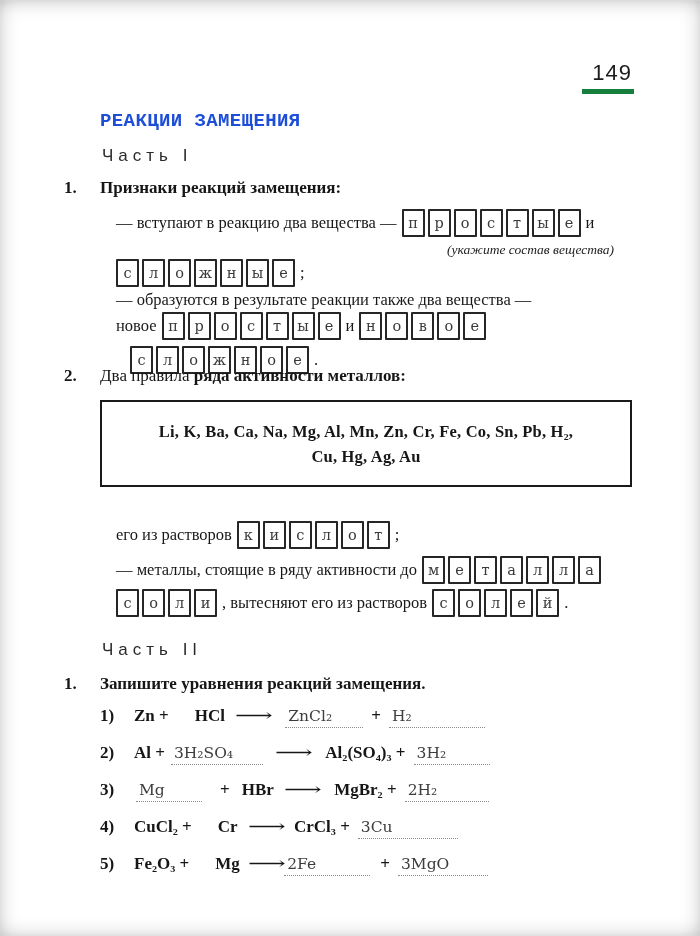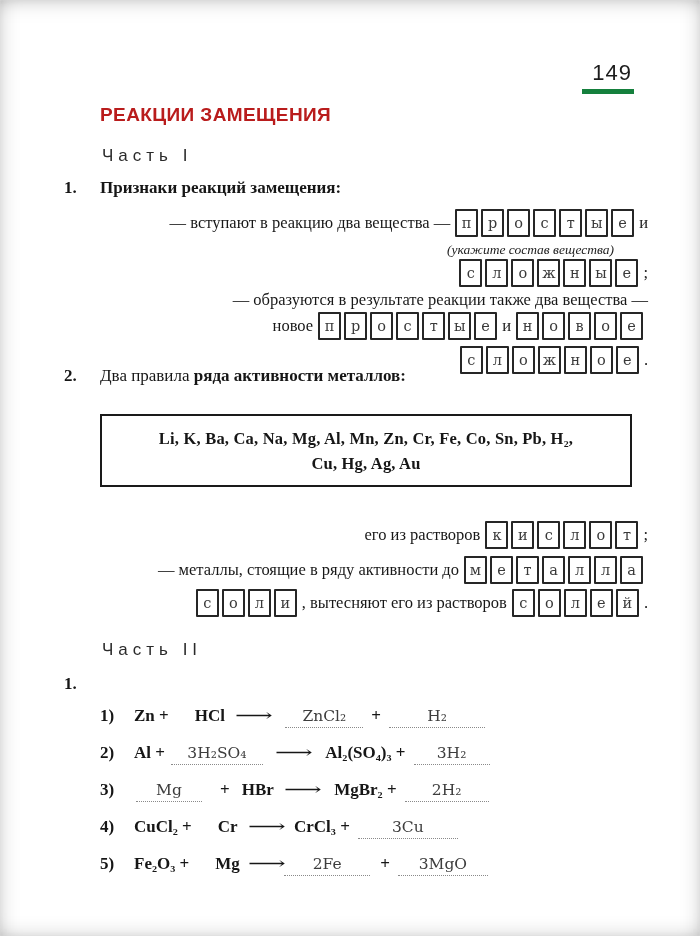--- a/index.html
+++ b/index.html
@@ -15,31 +15,31 @@
   }
   .abs{position:absolute;}
   
   .pagenum{
     top:60px;right:66px;font-family:"Liberation Sans","DejaVu Sans",sans-serif;
     font-size:22px;font-weight:400;color:#1c1c1c;
     border-bottom:5px solid #15803d;padding:0 2px 3px 10px;letter-spacing:1px;
   }
   
   .title{
-    top:104px;left:100px;font-family:Liberation Sans, sans-serif;
-    font-size:19px;font-weight:700;letter-spacing:.4px;color:#b91c1c;
+    top:110px;left:100px;font-family:Liberation Mono, monospace;
+    font-size:19px;font-weight:700;letter-spacing:.4px;color:#1d4ed8;
   }
   .partlabel{
     font-family:"Liberation Sans","DejaVu Sans",sans-serif;
     font-size:17px;font-weight:400;letter-spacing:5px;color:#2a2a2a;
   }
   .itemnum{left:64px;font-size:17px;font-weight:700;}
   .itemhead{left:100px;font-size:17px;font-weight:700;}
   .reg{font-weight:400;}
-  .bodyline{left:108px;width:540px;font-size:16.5px;line-height:34px;color:#181818;text-align:right;}
+  .bodyline{left:116px;width:540px;font-size:16.5px;line-height:34px;color:#181818;}
   .caption{font-size:13.5px;color:#222;}
   
   .boxes{display:inline-flex;gap:3px;vertical-align:middle;margin:0 5px 3px 5px;}
   .cell{
     display:inline-flex;align-items:center;justify-content:center;
     width:19px;height:24px;border:2px solid #262626;border-radius:1px;
     font-family:"DejaVu Serif",serif;font-size:14.5px;color:#3a3a3a;background:#fff;
   }
   .hbox{
     display:inline-flex;align-items:center;justify-content:center;
@@ -47,33 +47,33 @@
     font-family:"DejaVu Serif",serif;font-size:15px;color:#444;vertical-align:middle;margin:0 0 4px 4px;
   }
   .hsub{
     display:inline-flex;align-items:center;justify-content:center;
     width:14px;height:16px;border:1.5px solid #2b2b2b;
     font-family:"DejaVu Serif",serif;font-size:11px;color:#444;
     vertical-align:-8px;margin-right:2px;
   }
   
   .seriesbox{
-    left:100px;top:414px;width:532px;height:73px;border:2px solid #1a1a1a;
+    left:100px;top:400px;width:532px;height:87px;border:2px solid #1a1a1a;
     display:flex;flex-direction:column;align-items:center;justify-content:center;
     box-sizing:border-box;
   }
   .seriesbox div{font-size:16.5px;font-weight:700;white-space:nowrap;line-height:25px;letter-spacing:.2px;}
   
   .eqs{left:100px;top:705px;width:560px;display:flex;flex-direction:column;gap:8px;}
   .eqrow{display:flex;align-items:baseline;height:29px;font-size:17px;}
   .eqnum{width:34px;font-weight:700;flex:none;}
   .p{font-weight:700;white-space:nowrap;}
   .arrow{display:inline-block;transform:scaleX(1.55);transform-origin:left center;font-weight:400;font-size:17px;}
   .blank{
-    display:inline-block;text-align:center;border-bottom:1.5px dotted #8a8a8a;
+    display:inline-block;text-align:left;border-bottom:1.5px dotted #8a8a8a;
     padding:0 3px 1px 3px;box-sizing:border-box;
   }
   .hand{font-family:"DejaVu Serif",serif;font-weight:400;font-size:15.5px;color:#3d3d3d;white-space:nowrap;}
   .m2{margin-left:2px}.m6{margin-left:6px}.m8{margin-left:8px}.m10{margin-left:10px}
   .m12{margin-left:12px}.m18{margin-left:18px}.m22{margin-left:22px}
   .m24{margin-left:12px}.m26{margin-left:26px}
 </style>
 </head>
 <body>
 
@@ -185,20 +185,21 @@
         <span class="cell">о</span>
         <span class="cell">л</span>
         <span class="cell">е</span>
         <span class="cell">й</span>
       </span><span>.</span>
   </div>
 
   <div class="abs partlabel" style="top:640px;left:102px;">Часть II</div>
 
   <div class="abs itemnum" style="top:674px;">1.</div>
+  <div class="abs itemhead" style="top:674px;">Запишите уравнения реакций замещения.</div>
 
   <div class="abs eqs">
 
     <div class="eqrow">
       <span class="eqnum">1)</span>
       <span class="p">Zn +</span>
       <span class="p m26">HCl</span>
       <span class="arrow m10">⟶</span>
       <span class="blank m26" style="min-width:78px;"><span class="hand">ZnCl₂</span></span>
       <span class="p m8">+</span>

